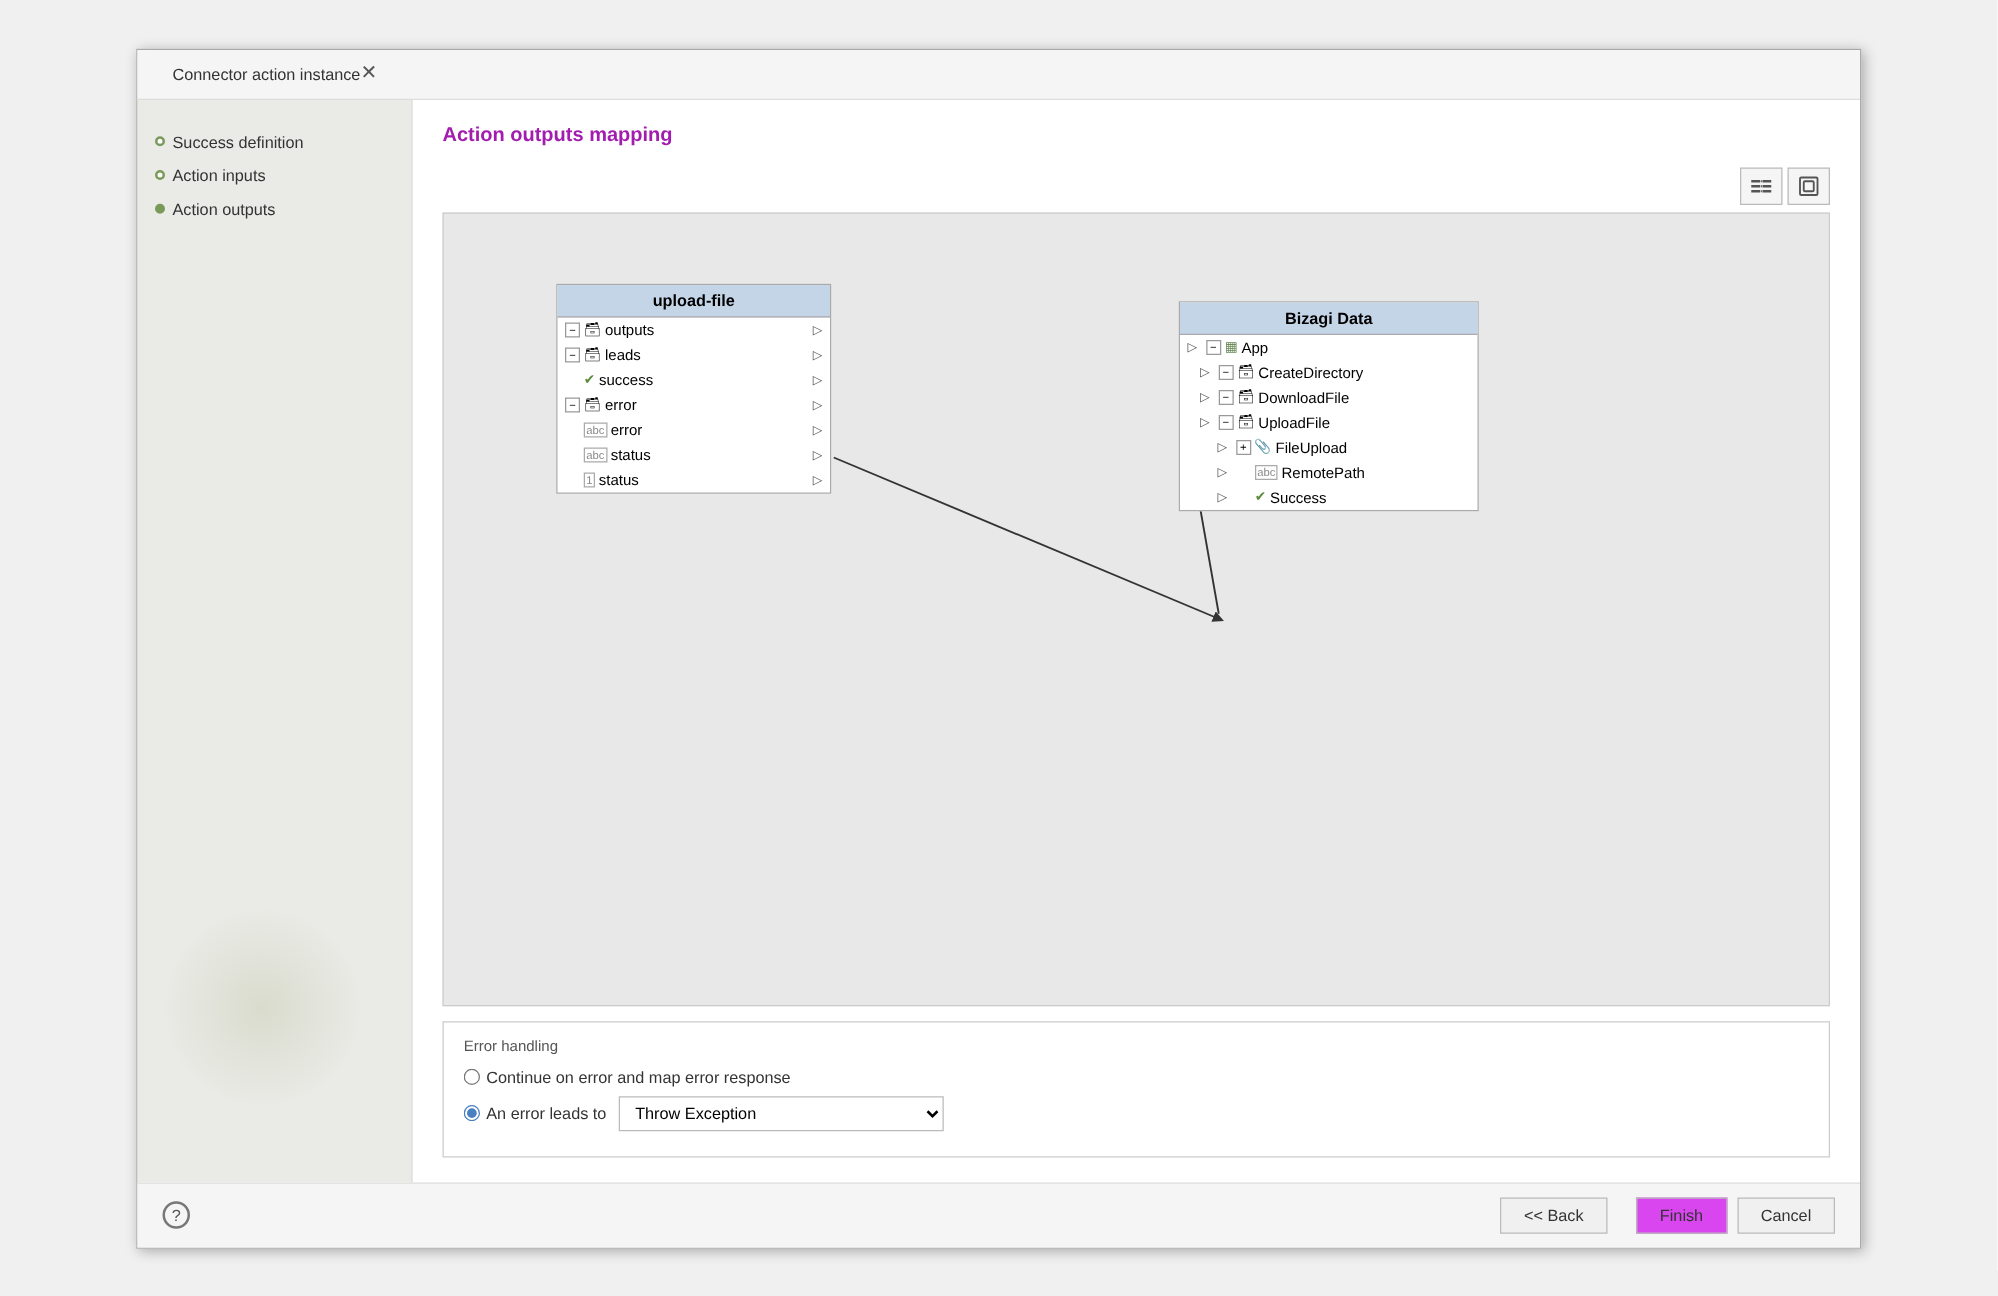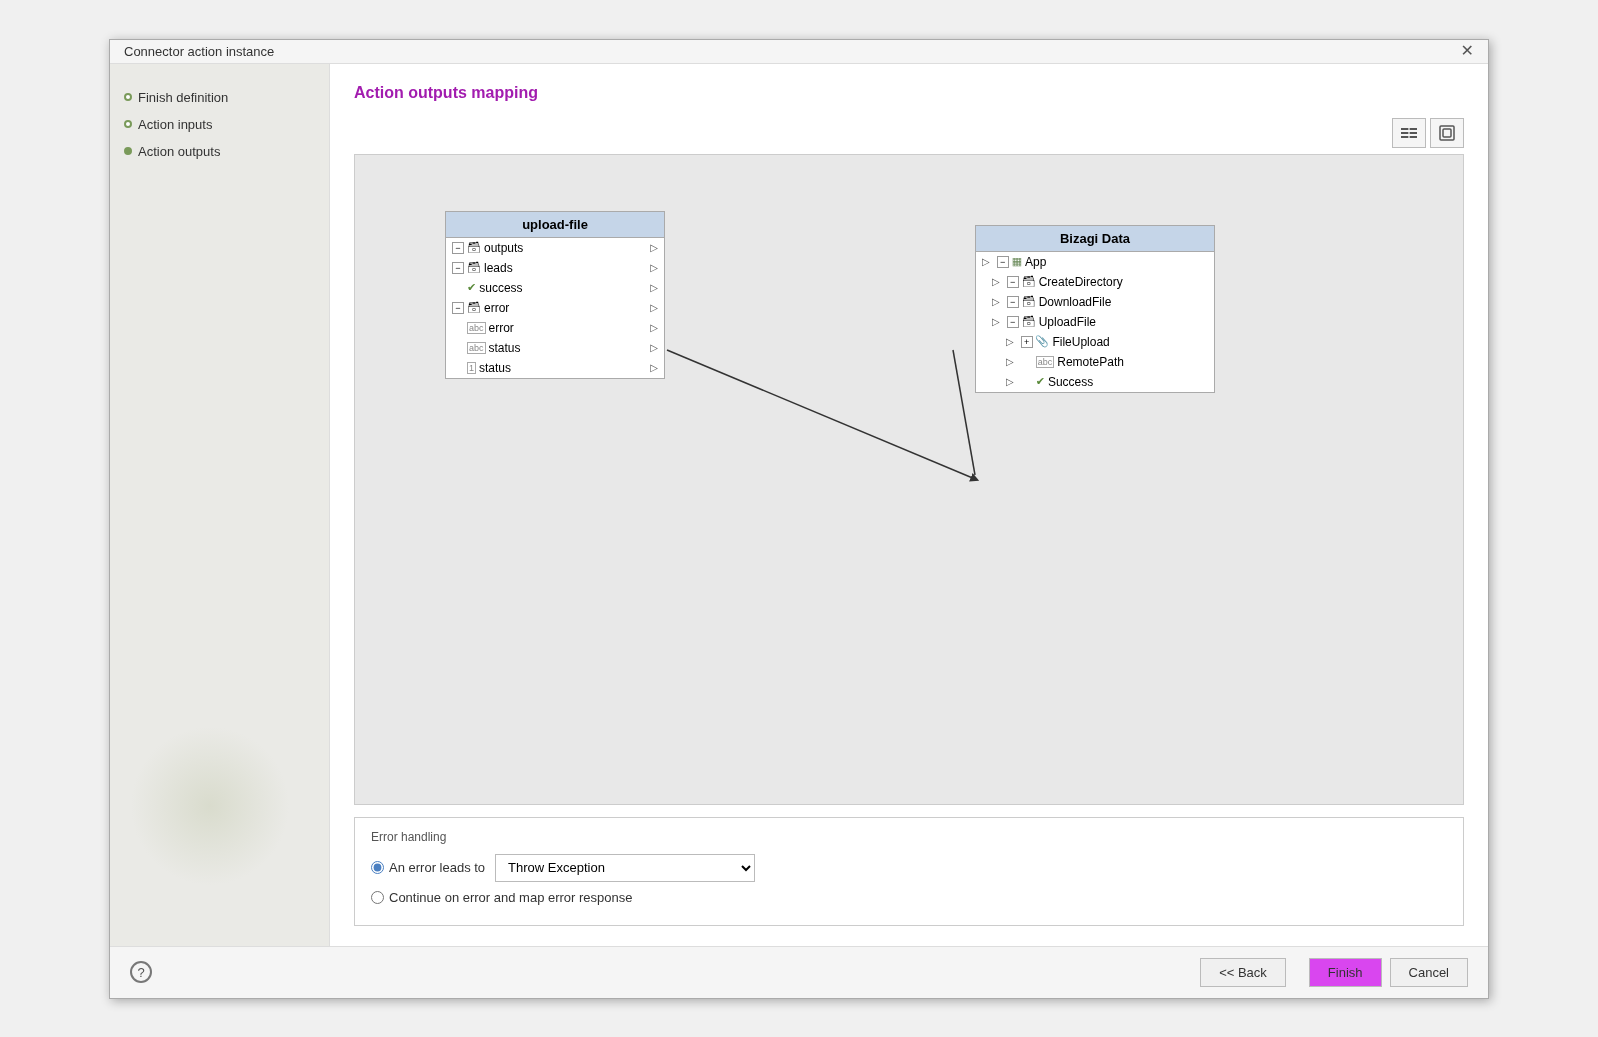--- a/index.html
+++ b/index.html
@@ -19,25 +19,25 @@
       height: 960px;
       background: #fff;
       border: 1px solid #aaa;
       box-shadow: 2px 2px 10px rgba(0,0,0,0.3);
       display: flex;
       flex-direction: column;
     }
     .title-bar {
       display: flex;
       align-items: center;
-      justify-content: space-between;
-      padding: 8px 14px;
+      justify-content: flex-start;
+      padding: 8px 28px;
       background: #f5f5f5;
       border-bottom: 1px solid #ddd;
-      height: 24px;
+      height: 40px;
     }
     .title-bar-title {
       font-size: 13px;
       color: #333;
     }
     .close-btn {
       cursor: pointer;
       font-size: 16px;
       color: #555;
       background: none;
@@ -272,21 +272,21 @@
   <div class="title-bar">
     <span class="title-bar-title">Connector action instance</span>
     <button class="close-btn">✕</button>
   </div>
 
   <div class="dialog-body">
 
     <div class="sidebar">
       <div class="sidebar-item">
         <span class="dot"></span>
-        <span>Finish definition</span>
+        <span>Success definition</span>
       </div>
       <div class="sidebar-item">
         <span class="dot"></span>
         <span>Action inputs</span>
       </div>
       <div class="sidebar-item active">
         <span class="dot"></span>
         <span>Action outputs</span>
       </div>
     </div>
@@ -370,21 +370,21 @@
             </div>
 
             <div class="tree-node indent2">
               <span style="width:12px;flex-shrink:0;"></span>
               <span class="node-icon" style="font-size:9px;color:#888;border:1px solid #aaa;padding:0 1px;">1</span>
               <span> status</span>
               <span class="arrow-right">▷</span>
             </div>
           </div>
 
-          <div class="tree-box" style="left:620px; top:70px; width:240px;">
+          <div class="tree-box" style="left:588px; top:70px; width:240px;">
             <div class="tree-box-header">Bizagi Data</div>
 
             <div class="tree-node">
               <span class="arrow-right" style="margin-left:0;margin-right:4px;">▷</span>
               <span class="expand-icon">−</span>
               <span class="node-icon" style="color:#6a8a5a;">▦</span>
               <span>App</span>
             </div>
 
             <div class="tree-node" style="padding-left:16px;">
@@ -438,35 +438,35 @@
                 <path d="M0,0 L0,6 L6,3 z" fill="#333"></path>
               </marker>
             </defs>
           </svg>
 
         </div>
       </div>
 
       <div class="error-handling">
         <div class="error-handling-title">Error handling</div>
+        <div class="error-row">
+          <label class="radio-label">
+            <input type="radio" name="error_handling" style="">
+            <span>Continue on error and map error response</span>
+          </label>
+        </div>
         <div class="error-row">
           <label class="radio-label">
             <input type="radio" name="error_handling" checked="" style="">
             <span>An error leads to</span>
           </label>
           <select class="dropdown-select">
             <option>Throw Exception</option>
             <option>Continue on error</option>
           </select>
-        </div>
-        <div class="error-row">
-          <label class="radio-label">
-            <input type="radio" name="error_handling" style="">
-            <span>Continue on error and map error response</span>
-          </label>
         </div>
       </div>
 
     </div>
   </div>
 
   <div class="dialog-footer">
     <div class="footer-left">
       <div class="help-icon">?</div>
     </div>

